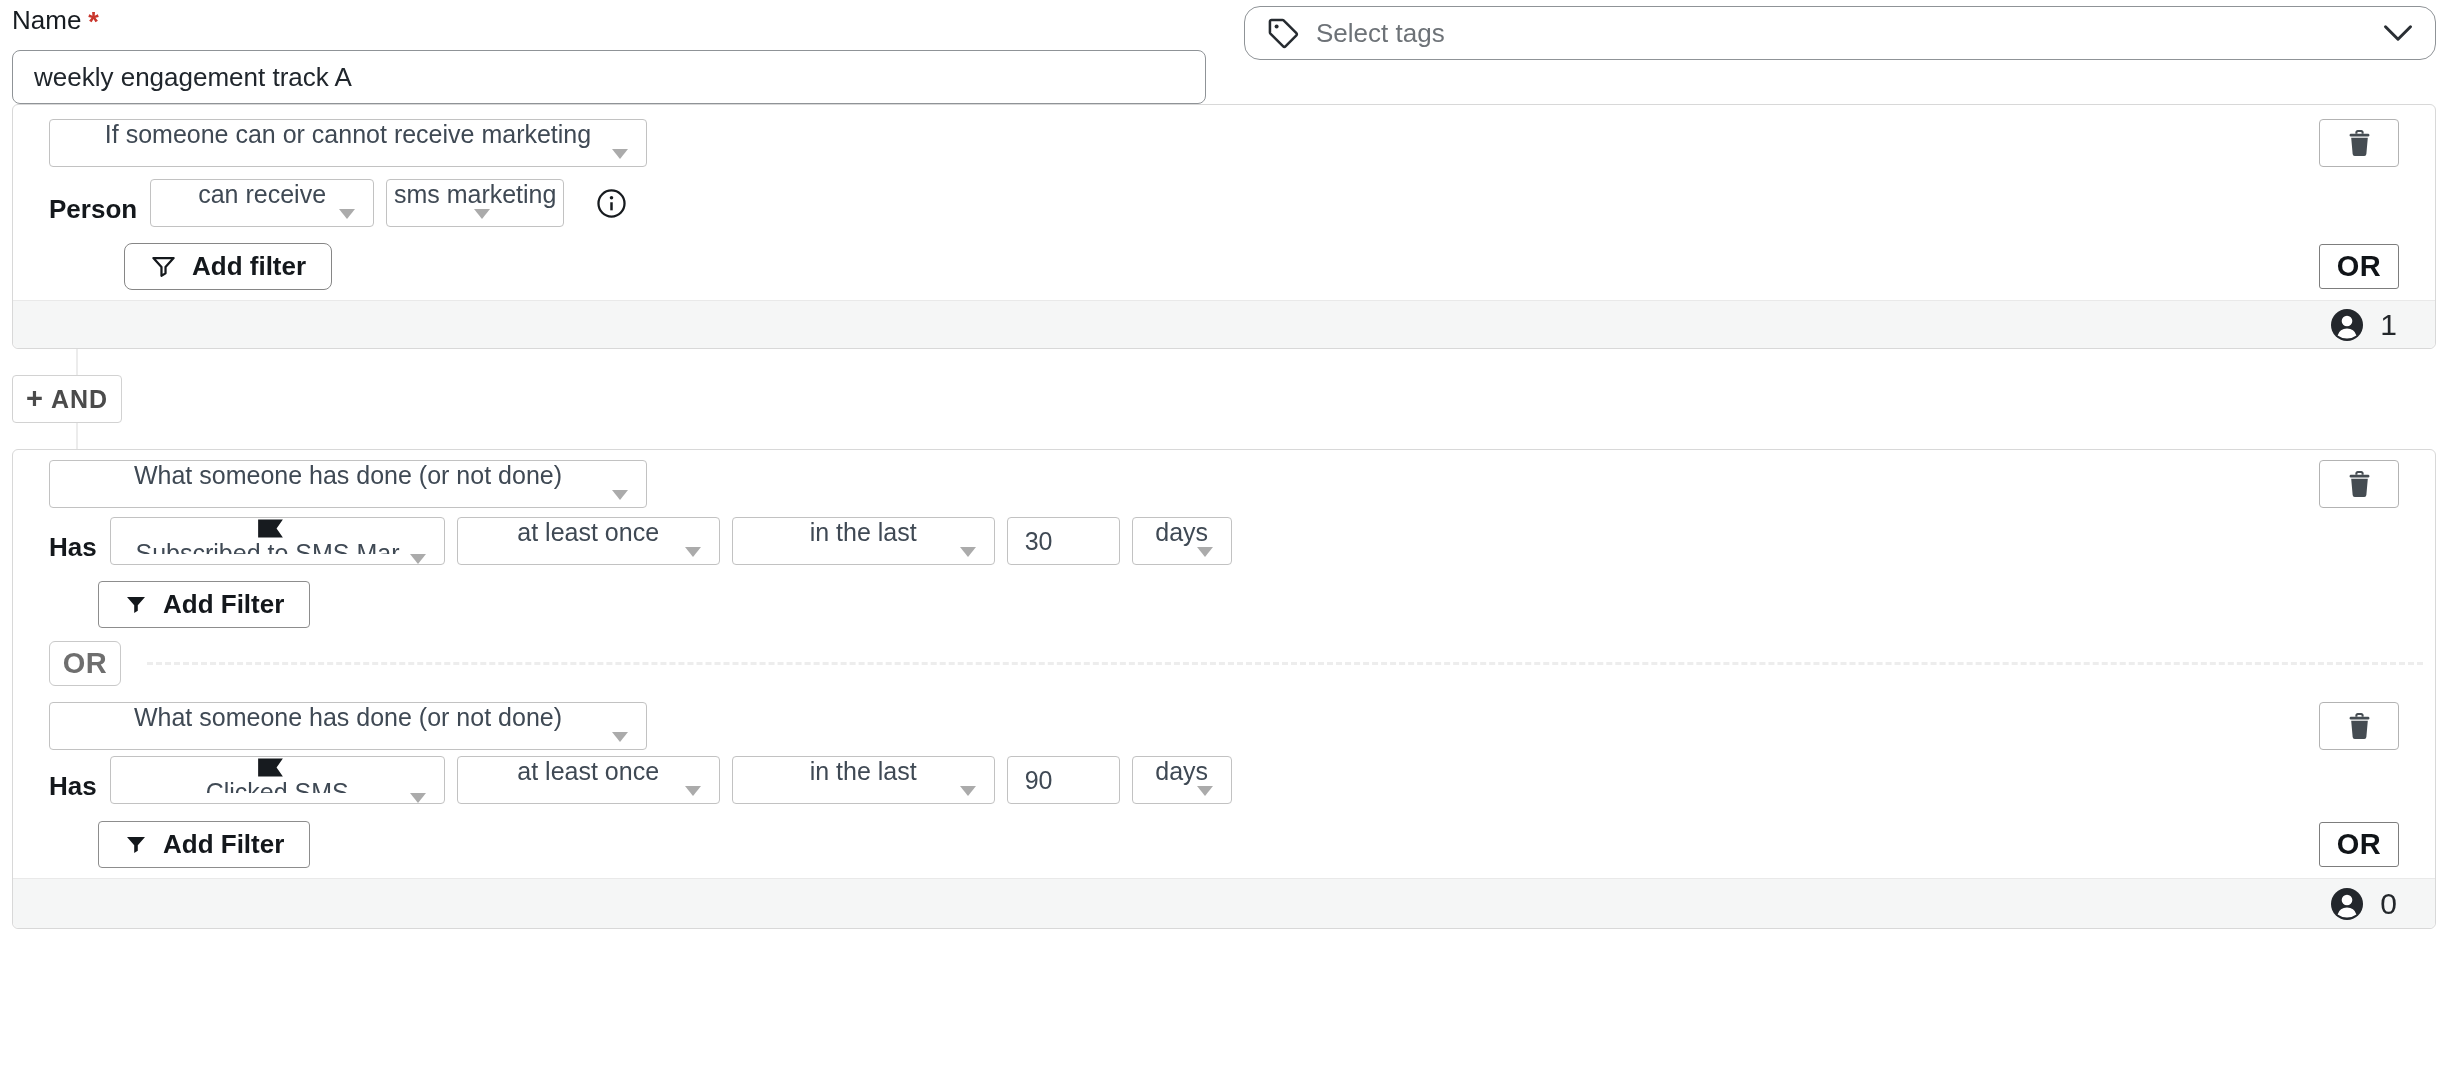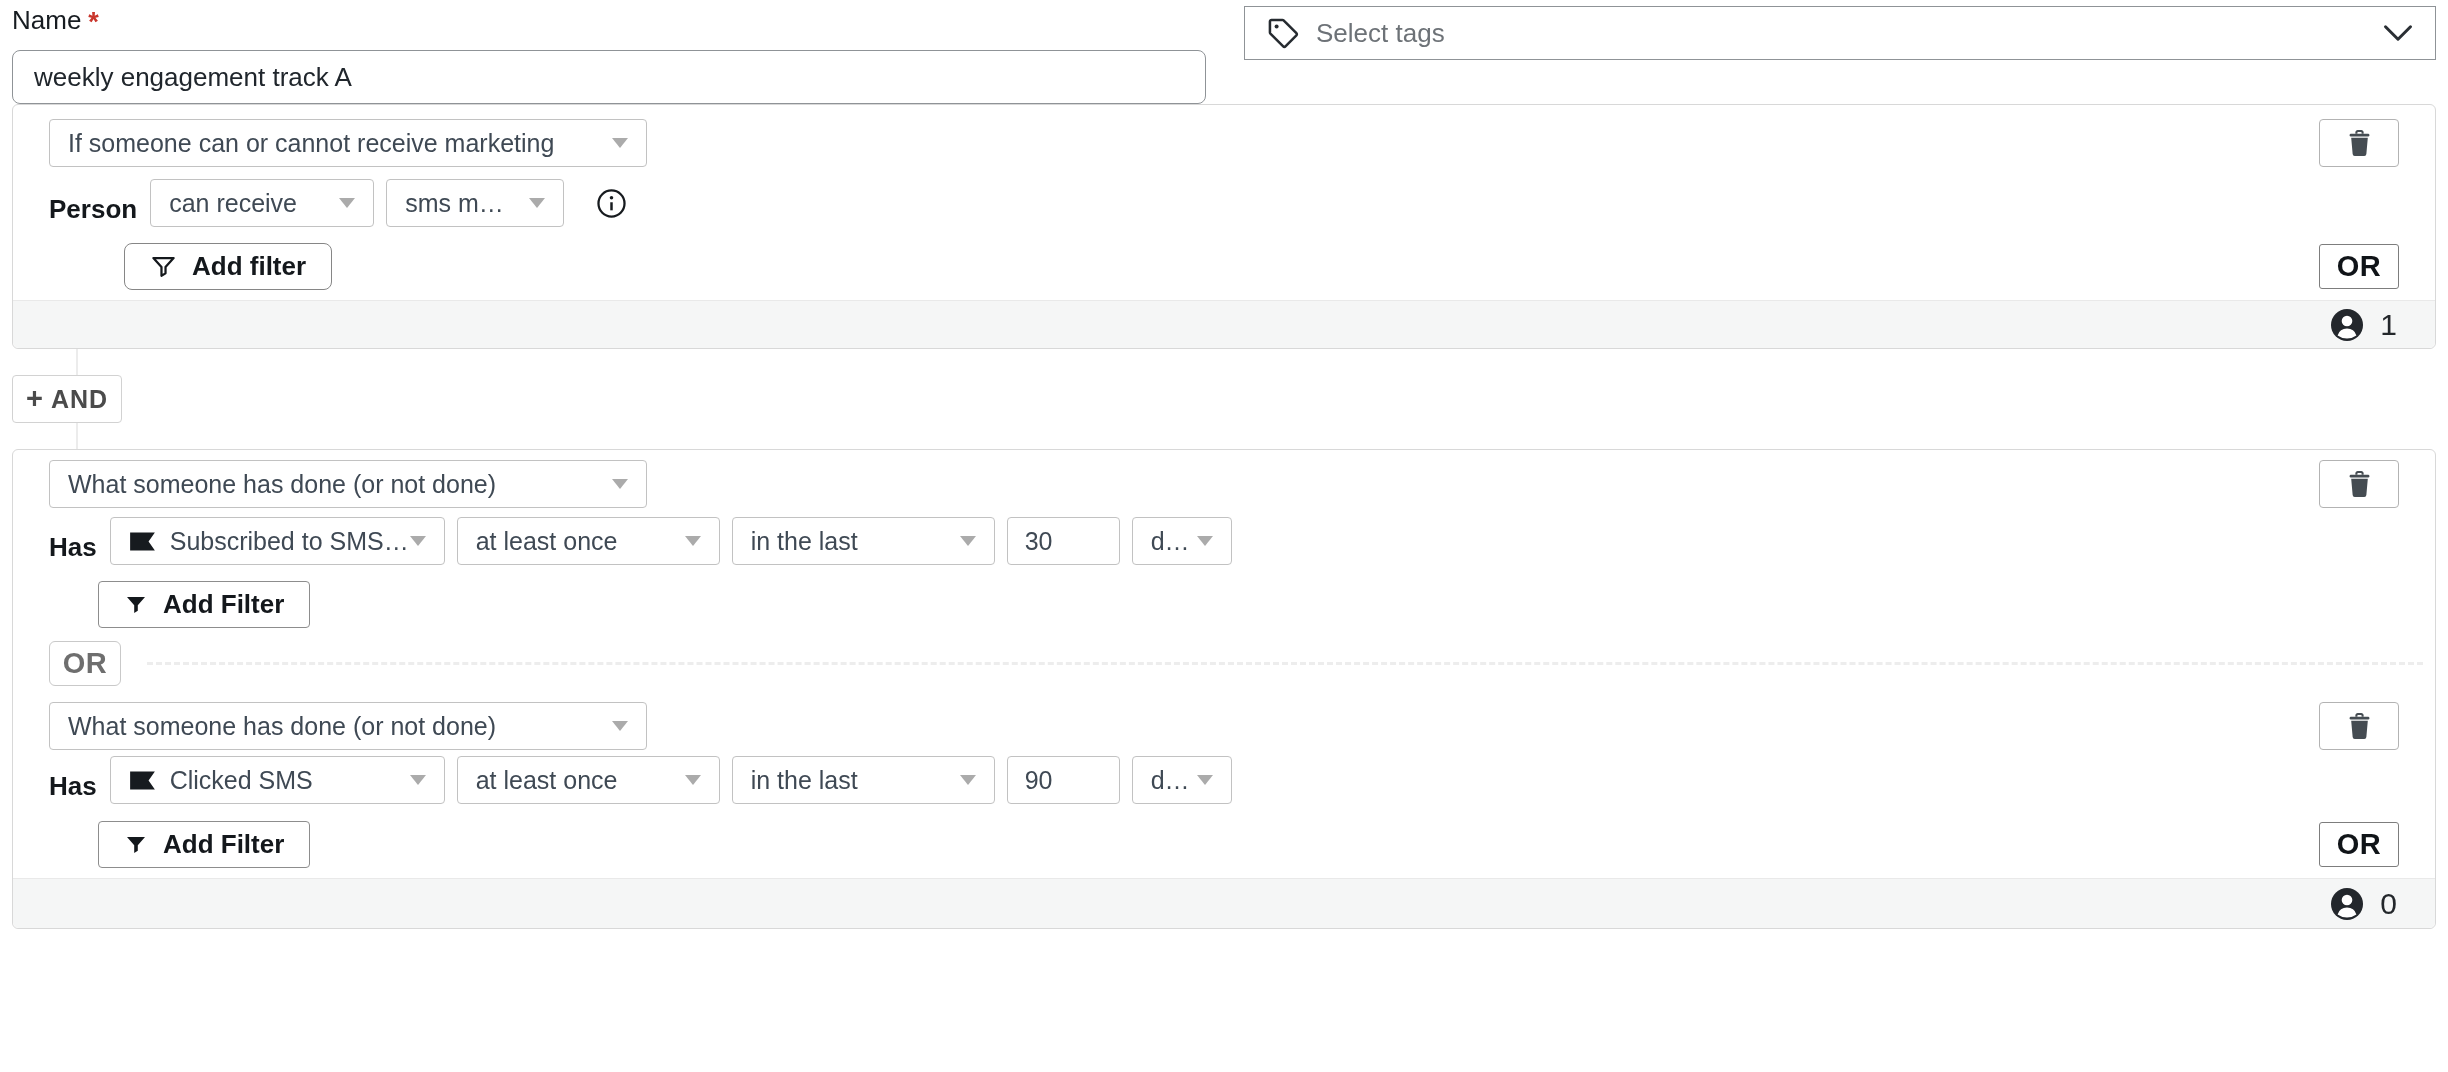--- a/index.html
+++ b/index.html
@@ -14,36 +14,36 @@
   .top-row { display:flex; }
   .col-name { width:1194px; margin-right:38px; }
   .col-tags { flex:1; }
   .field-label { display:flex; align-items:flex-end; gap:7px; font-size:26px; color:#171c21; margin:2px 0 14px 0; height:28px; }
   .req { color:#c9362c; font-size:27px; font-weight:bold; transform:translateY(2px); }
   .text-input {
     width:100%; height:54px; border:1px solid #8f9397; border-radius:8px;
     padding:0 21px; font-size:26px; color:#20262c; font-family:inherit; background:#fff; outline:none;
   }
   .select-like {
-    width:100%; height:54px; border:1px solid #8f9397; border-radius:0; background:#fff;
+    width:100%; height:54px; border:1px solid #8f9397; border-radius:16px; background:#fff;
     display:flex; align-items:center; gap:17px; padding:0 22px; cursor:pointer;
   }
   .placeholder { font-size:26px; color:#6d7277; }
   .ml-auto { margin-left:auto; }
 
   
   .definition-heading { margin:76px 0 34px 0; font-size:29px; color:#14181c; }
 
   .condition-block { border:1px solid #d8d8d8; border-radius:6px; background:#fff; }
   .row { display:flex; align-items:center; }
   .pl36 { padding-left:36px; }
 
   .select {
     height:48px; border:1px solid #c2c2c2; border-radius:4px; background:#fff;
-    display:flex; align-items:center; padding:0 18px; font-size:25px; color:#3f4954; cursor:pointer;
+    display:flex; align-items:center; padding:0 18px; font-size:25px; color:#3f4954; cursor:pointer;flex-direction:column;
   }
   .select .label-txt { white-space:nowrap; overflow:hidden; text-overflow:ellipsis; }
   .caret { width:0; height:0; border-left:8px solid transparent; border-right:8px solid transparent; border-top:10px solid #ababab; flex:none; }
   .caret.auto { margin-left:auto; }
   .caret.inline { margin-left:14px; }
 
   .w-cond { width:598px; }
   .w-consent { width:224px; }
   .w-channel { width:178px; }
   .w-metric { width:335px; }

